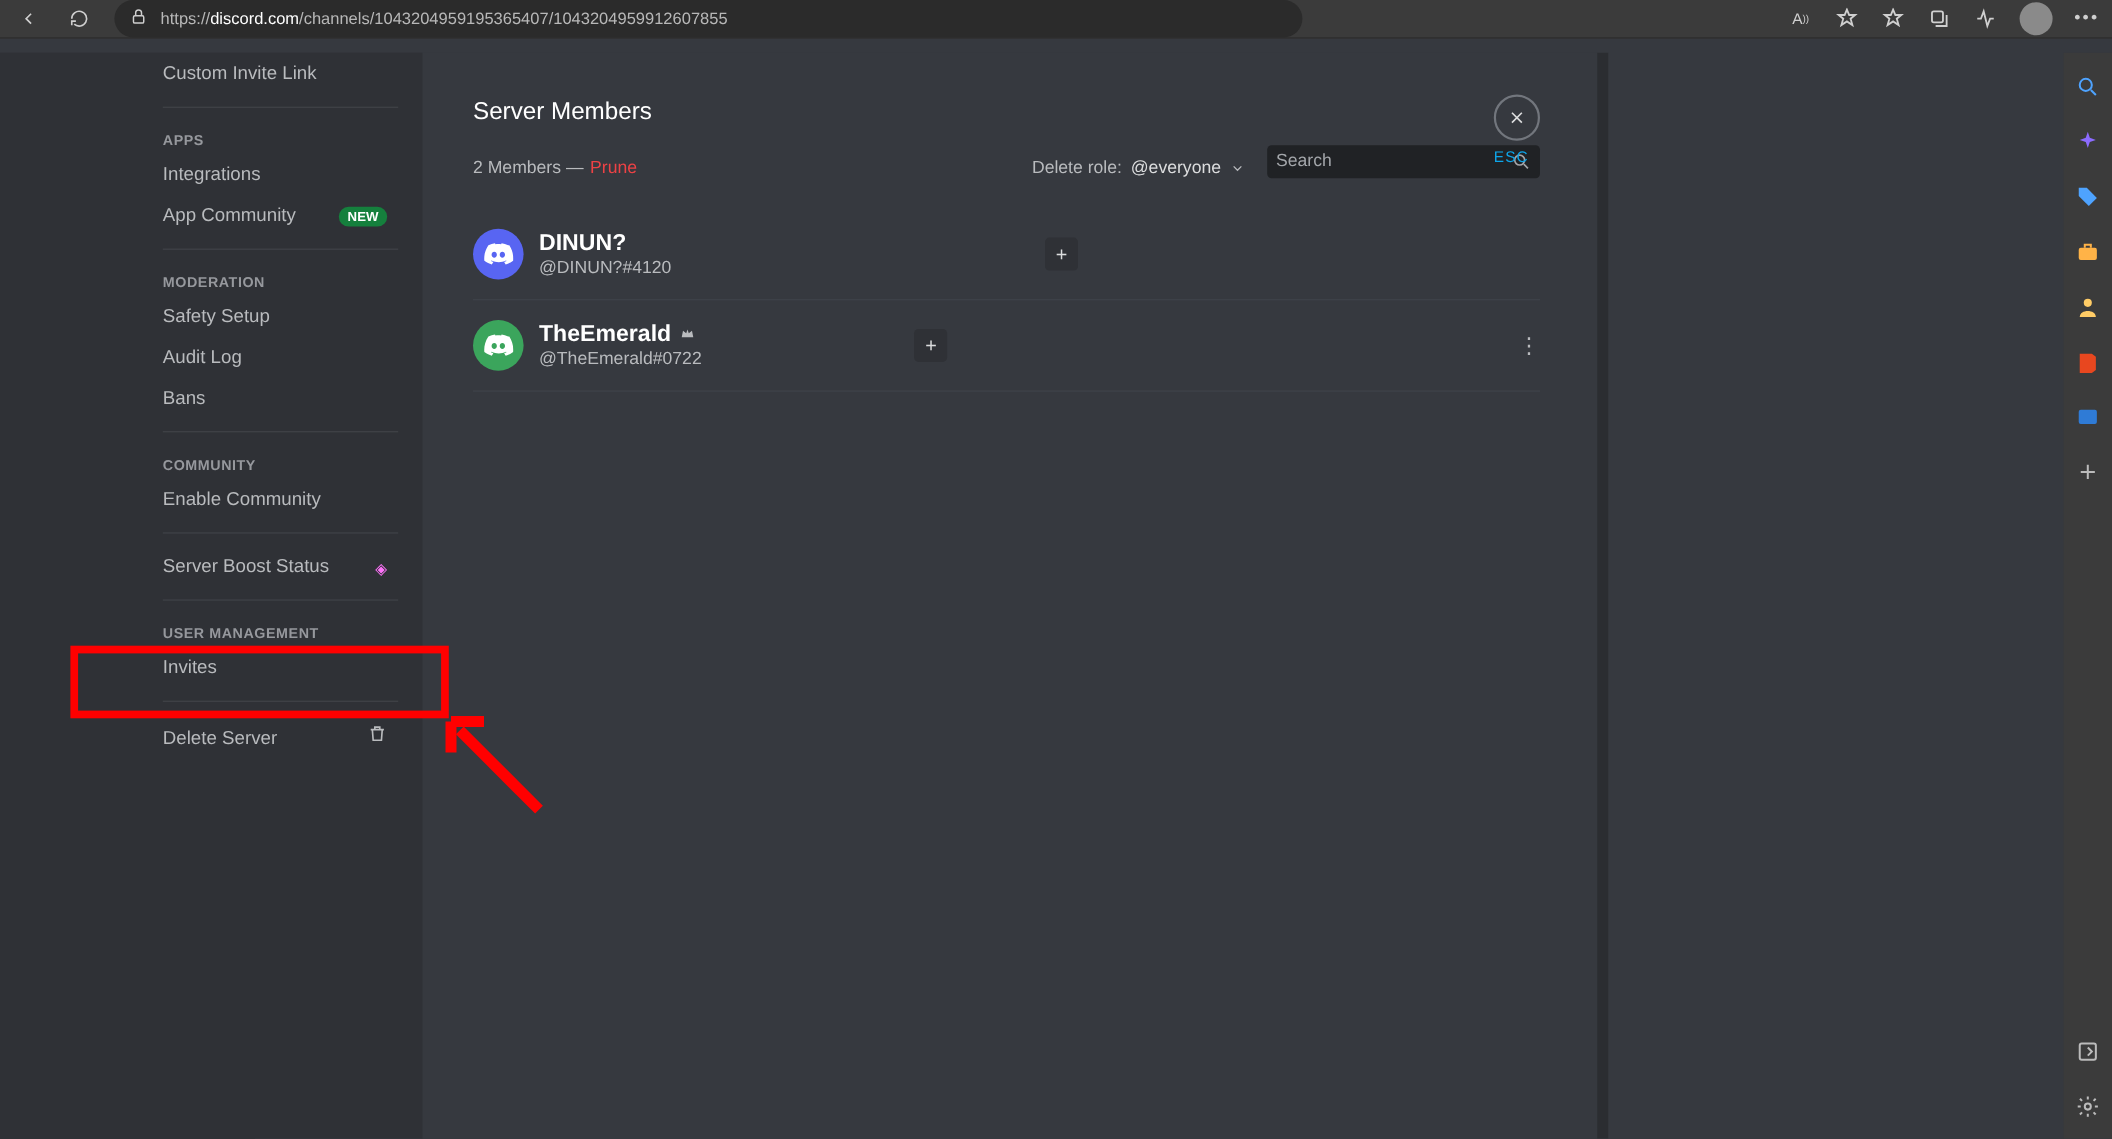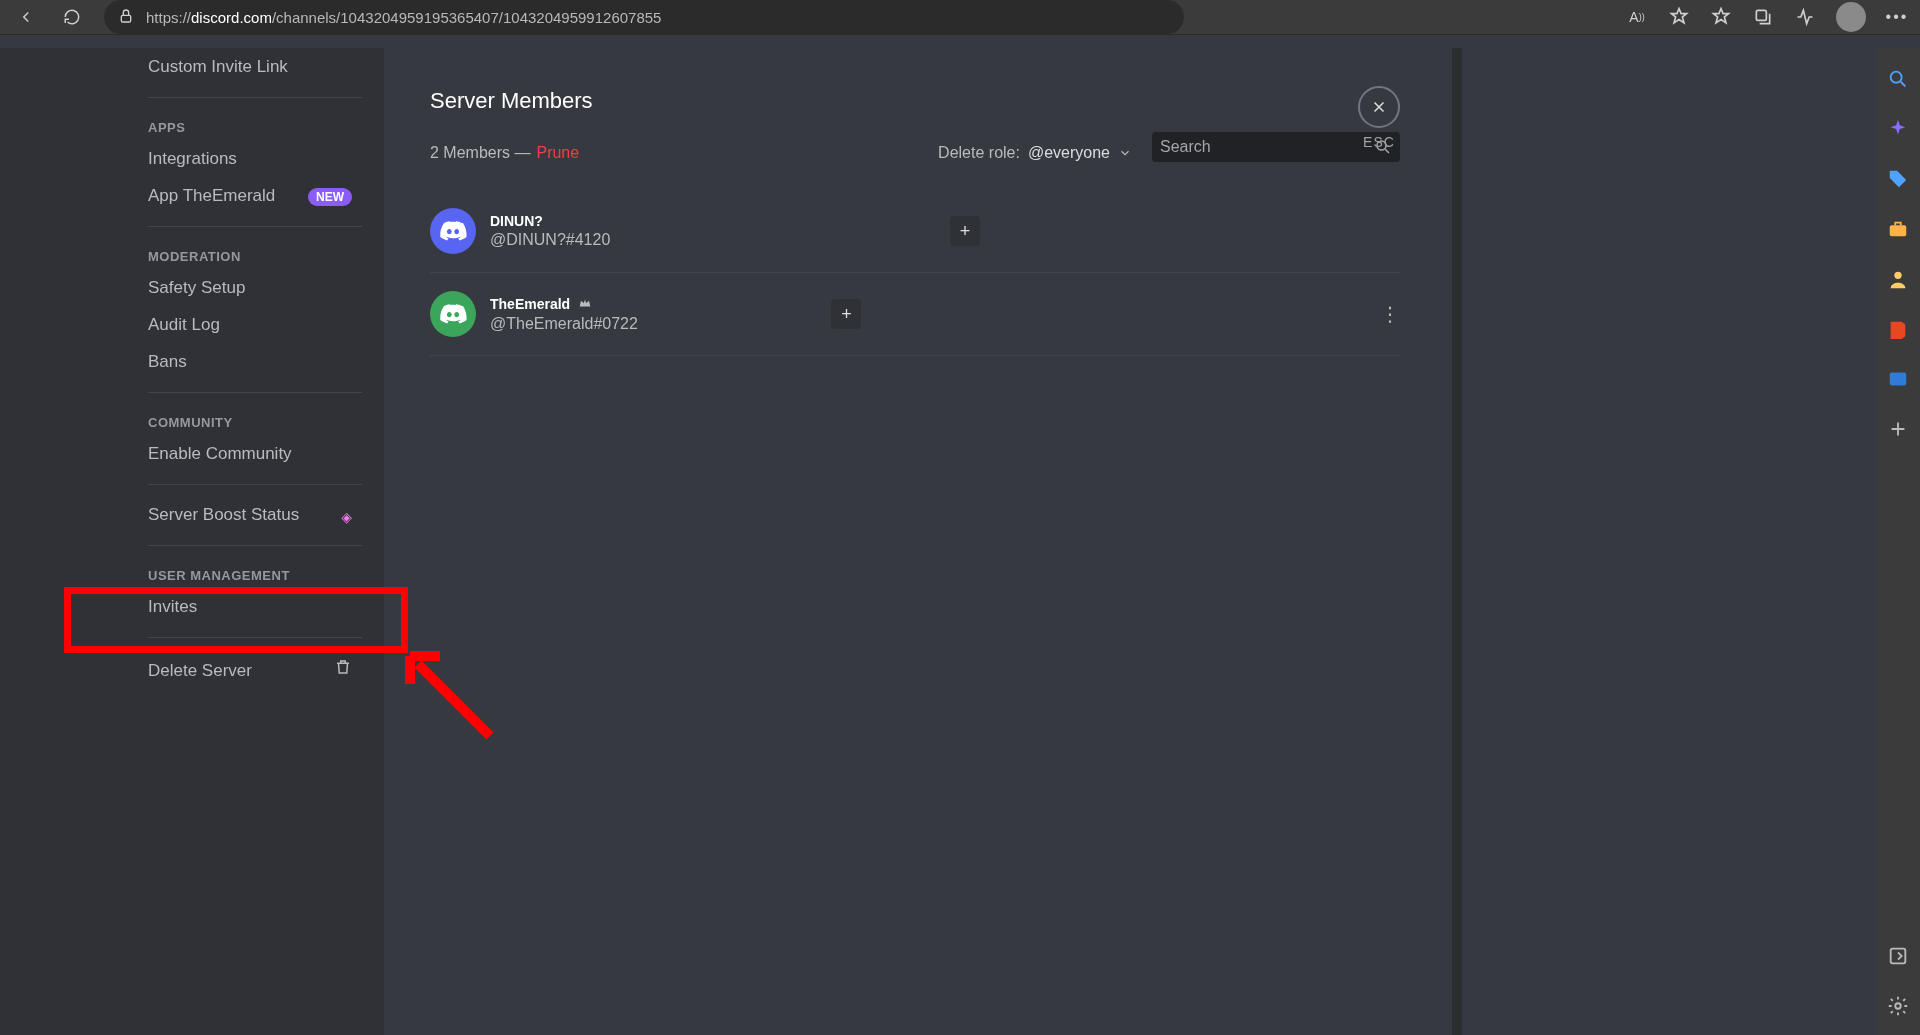--- a/index.html
+++ b/index.html
@@ -46,21 +46,21 @@
     display:flex; align-items:flex-end; justify-content:space-between;
     padding:8px 10px; margin:1px 14px 1px 130px; border-radius:4px; color:#b9bbbe;
     font-size:17px; cursor:pointer;
   }
   .side-item.active{background:#42464d;color:#fff;}
   .side-header{
     margin:22px 14px 6px 140px; color:#96989d; font-size:13px; font-weight:700; letter-spacing:.5px;
   }
   .side-sep{height:1px;background:#42454a;margin:12px 14px 12px 140px;}
   .badge-new{
-    background:#8b5cf6;color:#fff;font-size:12px;font-weight:700;border-radius:10px;
+    background:#15803d;color:#fff;font-size:12px;font-weight:700;border-radius:10px;
     padding:2px 8px;
   }
   .boost-gem{color:#ff73fa;font-size:14px;}
 
   
   .anno-box{
     position:absolute; border:7px solid #ff0000; pointer-events:none;
   }
   .anno-arrow{position:absolute;pointer-events:none;}
 
@@ -74,38 +74,38 @@
   .role-chip{color:#dcddde;}
   .role-filter svg{width:14px;height:14px;}
   .search-box{
     background:#202225;border-radius:4px;height:30px;width:248px;
     display:flex;align-items:center;padding:0 8px;color:#a3a6aa;font-size:16px;
   }
   .search-box span{flex:1;}
   .search-box svg{width:18px;height:18px;}
 
   .close-btn{
-    position:absolute; top:38px; right:52px; text-align:center; color:#a3a3a3;
+    position:absolute; top:38px; right:52px; text-align:left; color:#0ea5e9;
   }
   .close-circle{
     width:42px;height:42px;border:2px solid #72767d;border-radius:50%;
     display:flex;align-items:center;justify-content:center;font-size:20px;color:#dcddde;margin-bottom:6px;
   }
   .esc-label{font-size:14px;letter-spacing:1px;}
 
   .member-row{
     display:flex;align-items:center;padding:18px 0;border-bottom:1px solid #40444b;
   }
   .member-row:first-of-type{border-top:1px solid #40444b;}
   .avatar{width:46px;height:46px;border-radius:50%;display:flex;align-items:center;justify-content:center;margin-right:14px;}
   .avatar svg{width:28px;height:22px;fill:#fff;}
   .av-blurple{background:#5865f2;}
   .av-green{background:#3ba55c;}
   .m-info{display:flex;flex-direction:column;gap:2px;}
-  .m-name{color:#fff;font-size:14px;font-weight:600;display:flex;align-items:center;gap:8px;}
+  .m-name{color:#fff;font-size:21px;font-weight:600;display:flex;align-items:center;gap:8px;}
   .m-tag{color:#b9bbbe;font-size:16px;}
   .crown{color:#b9bbbe;}
   .add-btn{
     margin-left:auto;margin-right:0px;width:30px;height:30px;border-radius:4px;background:#2f3136;
     display:flex;align-items:center;justify-content:center;color:#dcddde;font-size:18px;
   }
   .row-spacer{width:420px;}
   .more-btn{margin-left:auto;color:#b9bbbe;font-size:20px;}
 
   .trash-icon{color:#b9bbbe;}
@@ -212,21 +212,21 @@
       <div class="side-item">
           <span>Custom Invite Link</span>
         </div>
       <div class="side-sep"></div>
 
       <div class="side-header">APPS</div>
       <div class="side-item">
           <span>Integrations</span>
         </div>
       <div class="side-item">
-        <span>App TheEmerald</span>
+        <span>App Community</span>
         <span class="badge-new">NEW</span>
       </div>
       <div class="side-sep"></div>
 
       <div class="side-header">MODERATION</div>
       <div class="side-item">
           <span>Safety Setup</span>
         </div>
       <div class="side-item">
           <span>Audit Log</span>

